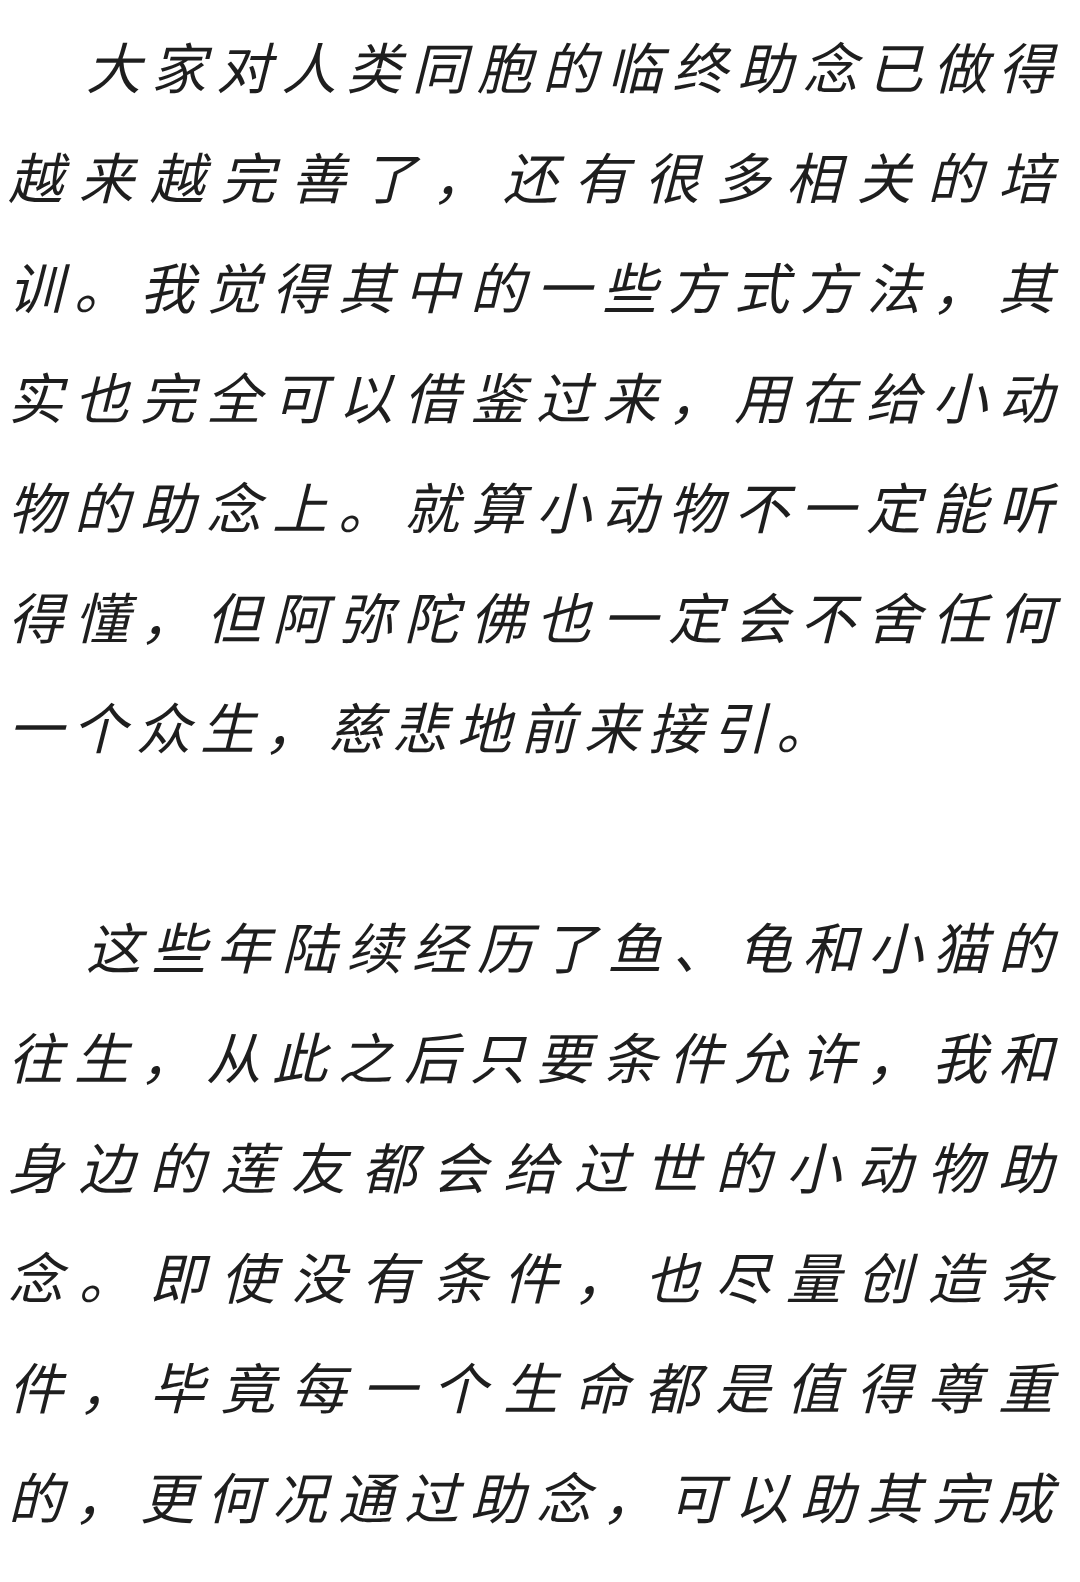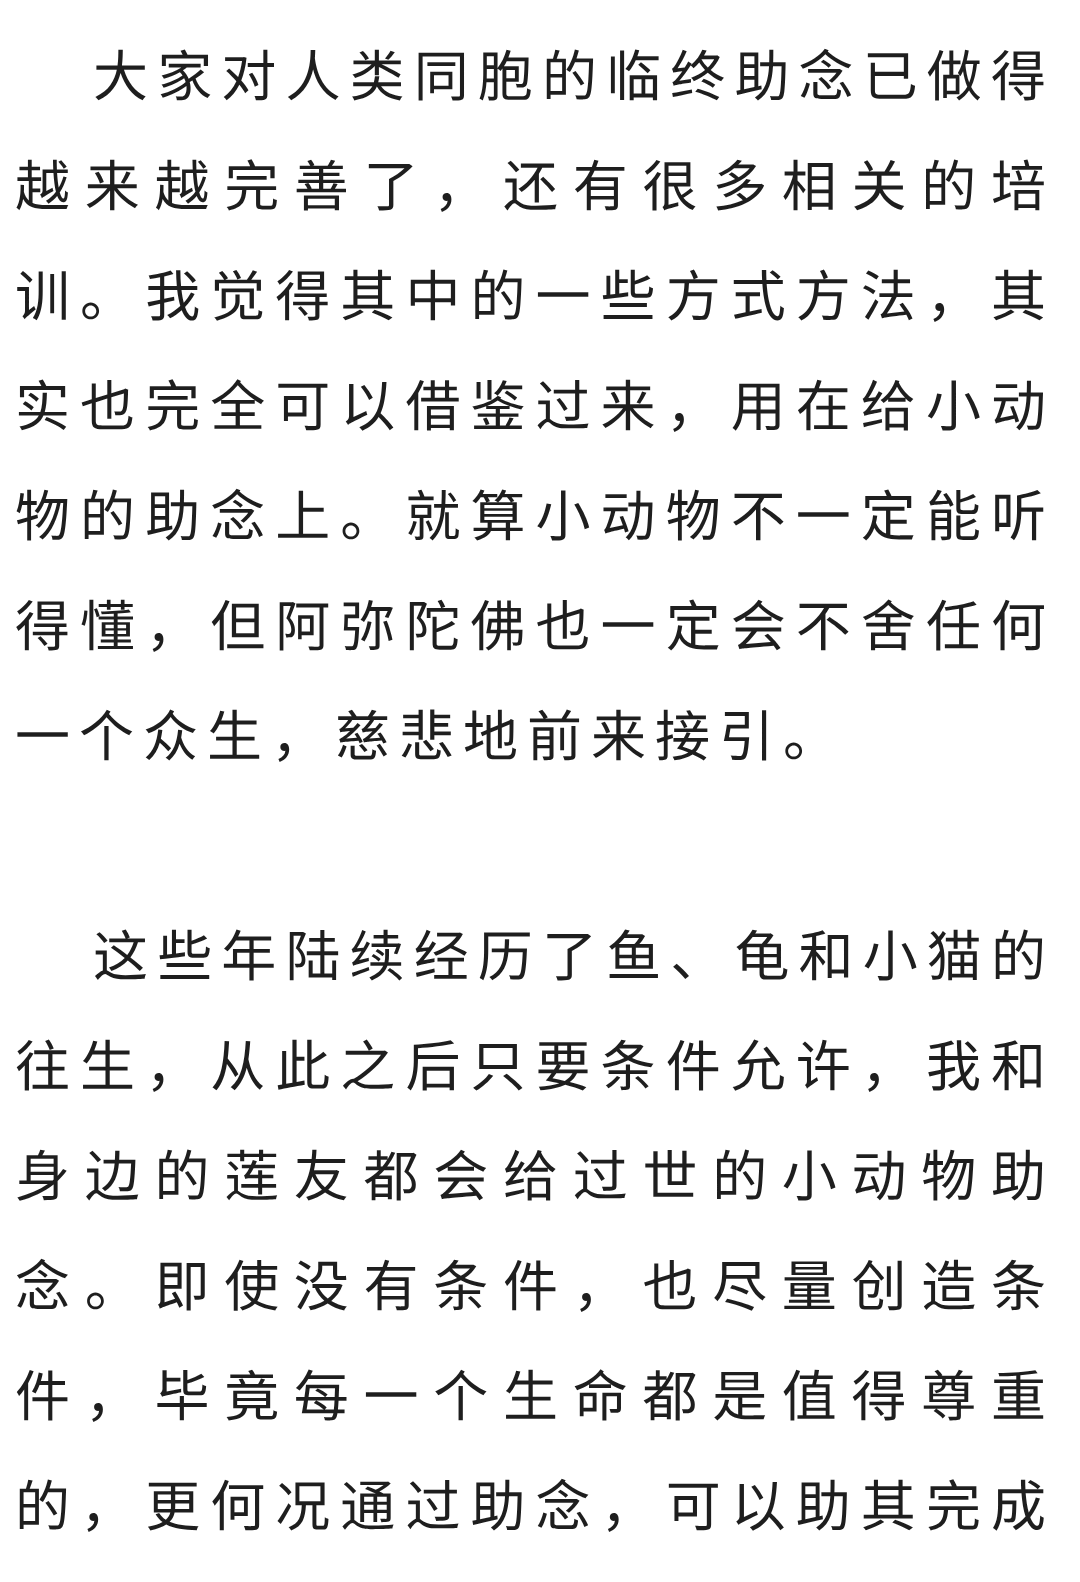--- a/index.html
+++ b/index.html
@@ -17,22 +17,23 @@
     font-size: 55px;
     line-height: 110px;
     letter-spacing: 9px;
     color: #1e1e1e;
     text-align: justify;
     text-justify: inter-character;
     word-break: break-all;
     overflow: hidden;
   }
   .paragraph {
-    margin: 7px;
+    margin: 0;
     text-indent: 78px;
+    font-style: italic;
   }
   .paragraph + .paragraph {
     margin-top: 110px;
   }
 </style>
 </head>
 <body>
 
 <div class="page" lang="zh-CN">
   <p class="paragraph">大家对人类同胞的临终助念已做得越来越完善了，还有很多相关的培训。我觉得其中的一些方式方法，其实也完全可以借鉴过来，用在给小动物的助念上。就算小动物不一定能听得懂，但阿弥陀佛也一定会不舍任何一个众生，慈悲地前来接引。</p>

